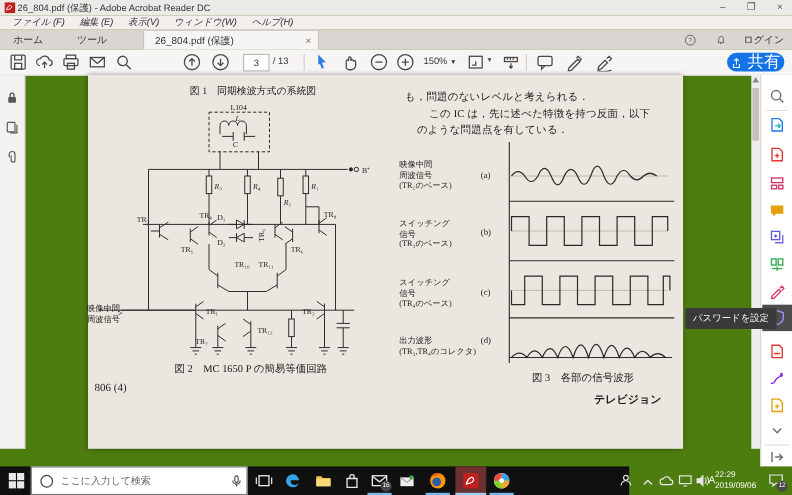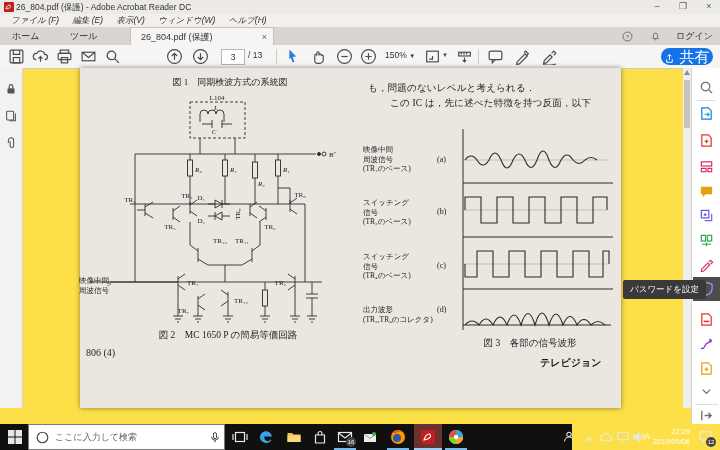--- a/index.html
+++ b/index.html
@@ -1,17 +1,17 @@
 <!DOCTYPE html>
 <html><head>
 <meta charset="utf-8">
 <style>
   html,body{margin:0;padding:0;background:#555;}
   #screen{position:relative;width:720px;height:450px;overflow:hidden;
-    font-family:"Liberation Sans",sans-serif;background:#fde047;-webkit-font-smoothing:antialiased;}
+    font-family:"Liberation Sans",sans-serif;background:#4d7c0f;-webkit-font-smoothing:antialiased;}
   .abs{position:absolute;}
   
   .titlebar{left:0;top:0;width:720px;height:14px;background:#eceae7;color:#333;font-size:8.5px;line-height:14px;}
   .titlebar .ttl{position:absolute;left:16px;top:0;}
   .winbtn{position:absolute;top:0;width:18px;height:14px;text-align:center;color:#555;font-size:9px;line-height:13px;}
   .menubar{left:0;top:14px;width:720px;height:13px;background:#f2efec;color:#333;font-size:8.5px;line-height:13px;}
   .menubar span{margin-left:11px;font-style:italic;}
   .tabbar{left:0;top:27px;width:720px;height:18px;background:#d9d5d1;font-size:9px;color:#333;}
   .tab{position:absolute;top:0;height:28px;line-height:18px;padding:0 10px;}
   .tab.active{background:#f7f5f3;border:1px solid #c6c2be;border-bottom:none;height:17px;}
@@ -40,21 +40,21 @@
   .para{font-size:9.5px;letter-spacing:.2px;}
   .wlabel{font-size:7.5px;line-height:9.5px;}
   .wtag{font-size:8px;}
   
   .taskbar{left:0;top:424px;width:572px;height:26px;background:#101010;}
   .tbicon{position:absolute;top:5px;width:16px;height:16px;}
   .tbicon svg{width:100%;height:100%;}
   .underline{position:absolute;top:24px;height:2px;background:#76b9ed;}
   .searchbox{position:absolute;left:28px;top:0;width:197px;height:26px;background:#ffffff;border:1px solid #7a7a7a;box-sizing:border-box;}
   .searchbox .stext{position:absolute;left:26px;top:0;font-size:9px;color:#5f5f5f;line-height:24px;}
-  .timeblk{position:absolute;left:650px;top:3px;width:40px;text-align:right;color:#fff;font-size:7.5px;line-height:10px;}
+  .timeblk{position:absolute;left:650px;top:3px;width:40px;text-align:left;color:#fff;font-size:7.5px;line-height:10px;}
   .badge{position:absolute;width:10px;height:10px;border-radius:50%;background:#464646;color:#fff;font-size:6px;line-height:10px;text-align:center;}
 </style>
 </head>
 <body>
 
 <div id="screen">
 
   <div class="abs titlebar">
     <svg class="abs" style="left:4px;top:2px" width="10" height="10" viewBox="0 0 10 10">
         <rect x="0" y="0" width="10" height="10" rx="1" fill="#c11e1e"></rect>
@@ -70,21 +70,21 @@
     <span>ファイル (F)</span>
     <span>編集 (E)</span>
     <span>表示(V)</span>
     <span>ウィンドウ(W)</span>
     <span>ヘルプ(H)</span>
   </div>
 
   <div class="abs tabbar">
     <div class="tab" style="left:2px">ホーム</div>
     <div class="tab" style="left:60px">ツール</div>
-    <div class="tab active" style="left:130px;width:120px;padding-right:12px">
+    <div class="tab active" style="left:130px;width:120px;padding-right:28px">
       <span>26_804.pdf (保護)</span>
       <span class="abs" style="right:6px;top:0;color:#666">×</span>
     </div>
     <svg class="abs" style="left:622px;top:4px" width="11" height="11" viewBox="0 0 16 16">
         <circle cx="8" cy="8" r="6.5" fill="none" stroke="#666" stroke-width="1.3"></circle>
         <text x="8" y="11" font-size="8" text-anchor="middle" fill="#666">?</text>
       </svg>
     <svg class="abs" style="left:650px;top:4px" width="11" height="11" viewBox="0 0 16 16">
         <path d="M4,11 L12,11 L11,9 V6 a3,3 0 0 0 -6,0 V9 Z M7,12 a1,1 0 0 0 2,0" fill="none" stroke="#666" stroke-width="1.2"></path>
       </svg>
@@ -263,20 +263,21 @@
     <div>映像中間</div>
     <div>周波信号</div>
   </div>
   <div class="abs doc" style="left:107px;top:280px;font-size:8px">&gt;</div>
 
   <div class="abs doc cap" style="left:118px;top:329px;width:220px;font-size:9.5px">図 2　MC 1650 P の簡易等価回路</div>
   <div class="abs doc" style="left:86px;top:347px;font-size:10px">806 (4)</div>
 
   <div class="abs doc para" style="left:390px;top:97px">この IC は，先に述べた特徴を持つ反面，以下</div>
   <div class="abs doc para" style="left:368px;top:82px">も，問題のないレベルと考えられる．</div>
+  <div class="abs doc para" style="left:379px;top:112px">のような問題点を有している．</div>
 
   <div class="abs doc wlabel" style="left:363px;top:145px">
     <div>映像中間</div>
       <div>周波信号</div>
       <div>(TR₁のベース)</div>
   </div>
   <div class="abs doc wtag" style="left:437px;top:155px">(a)</div>
   <div class="abs doc wlabel" style="left:363px;top:198px">
     <div>スイッチング</div>
       <div>信号</div>

